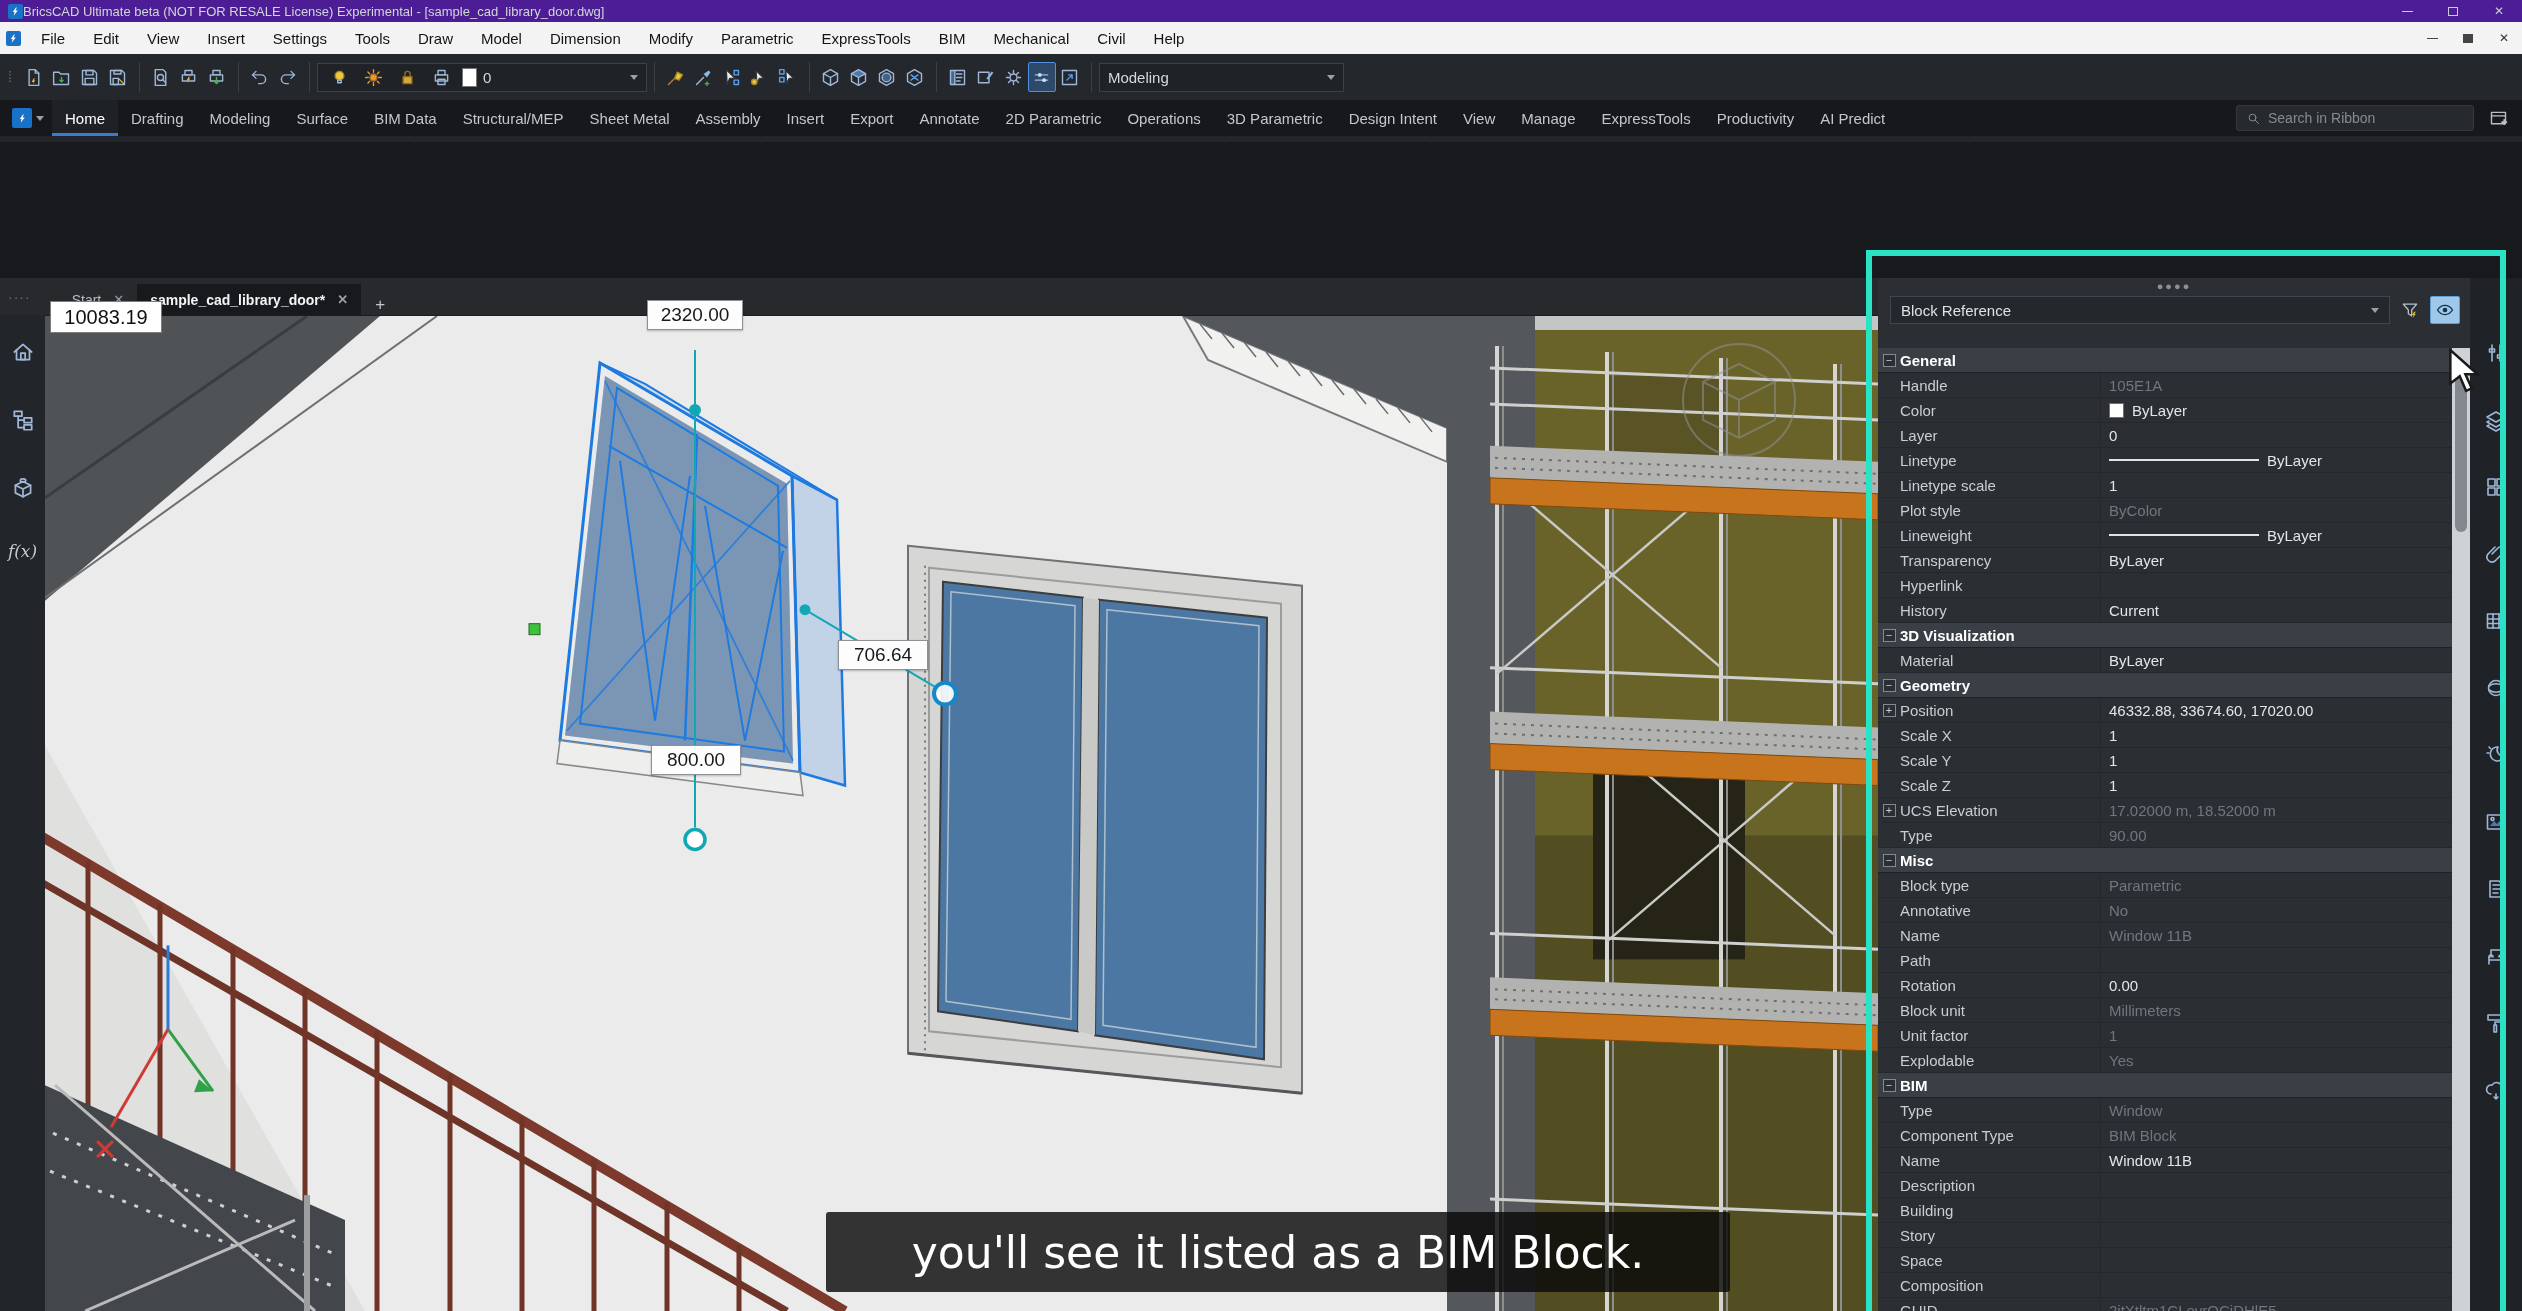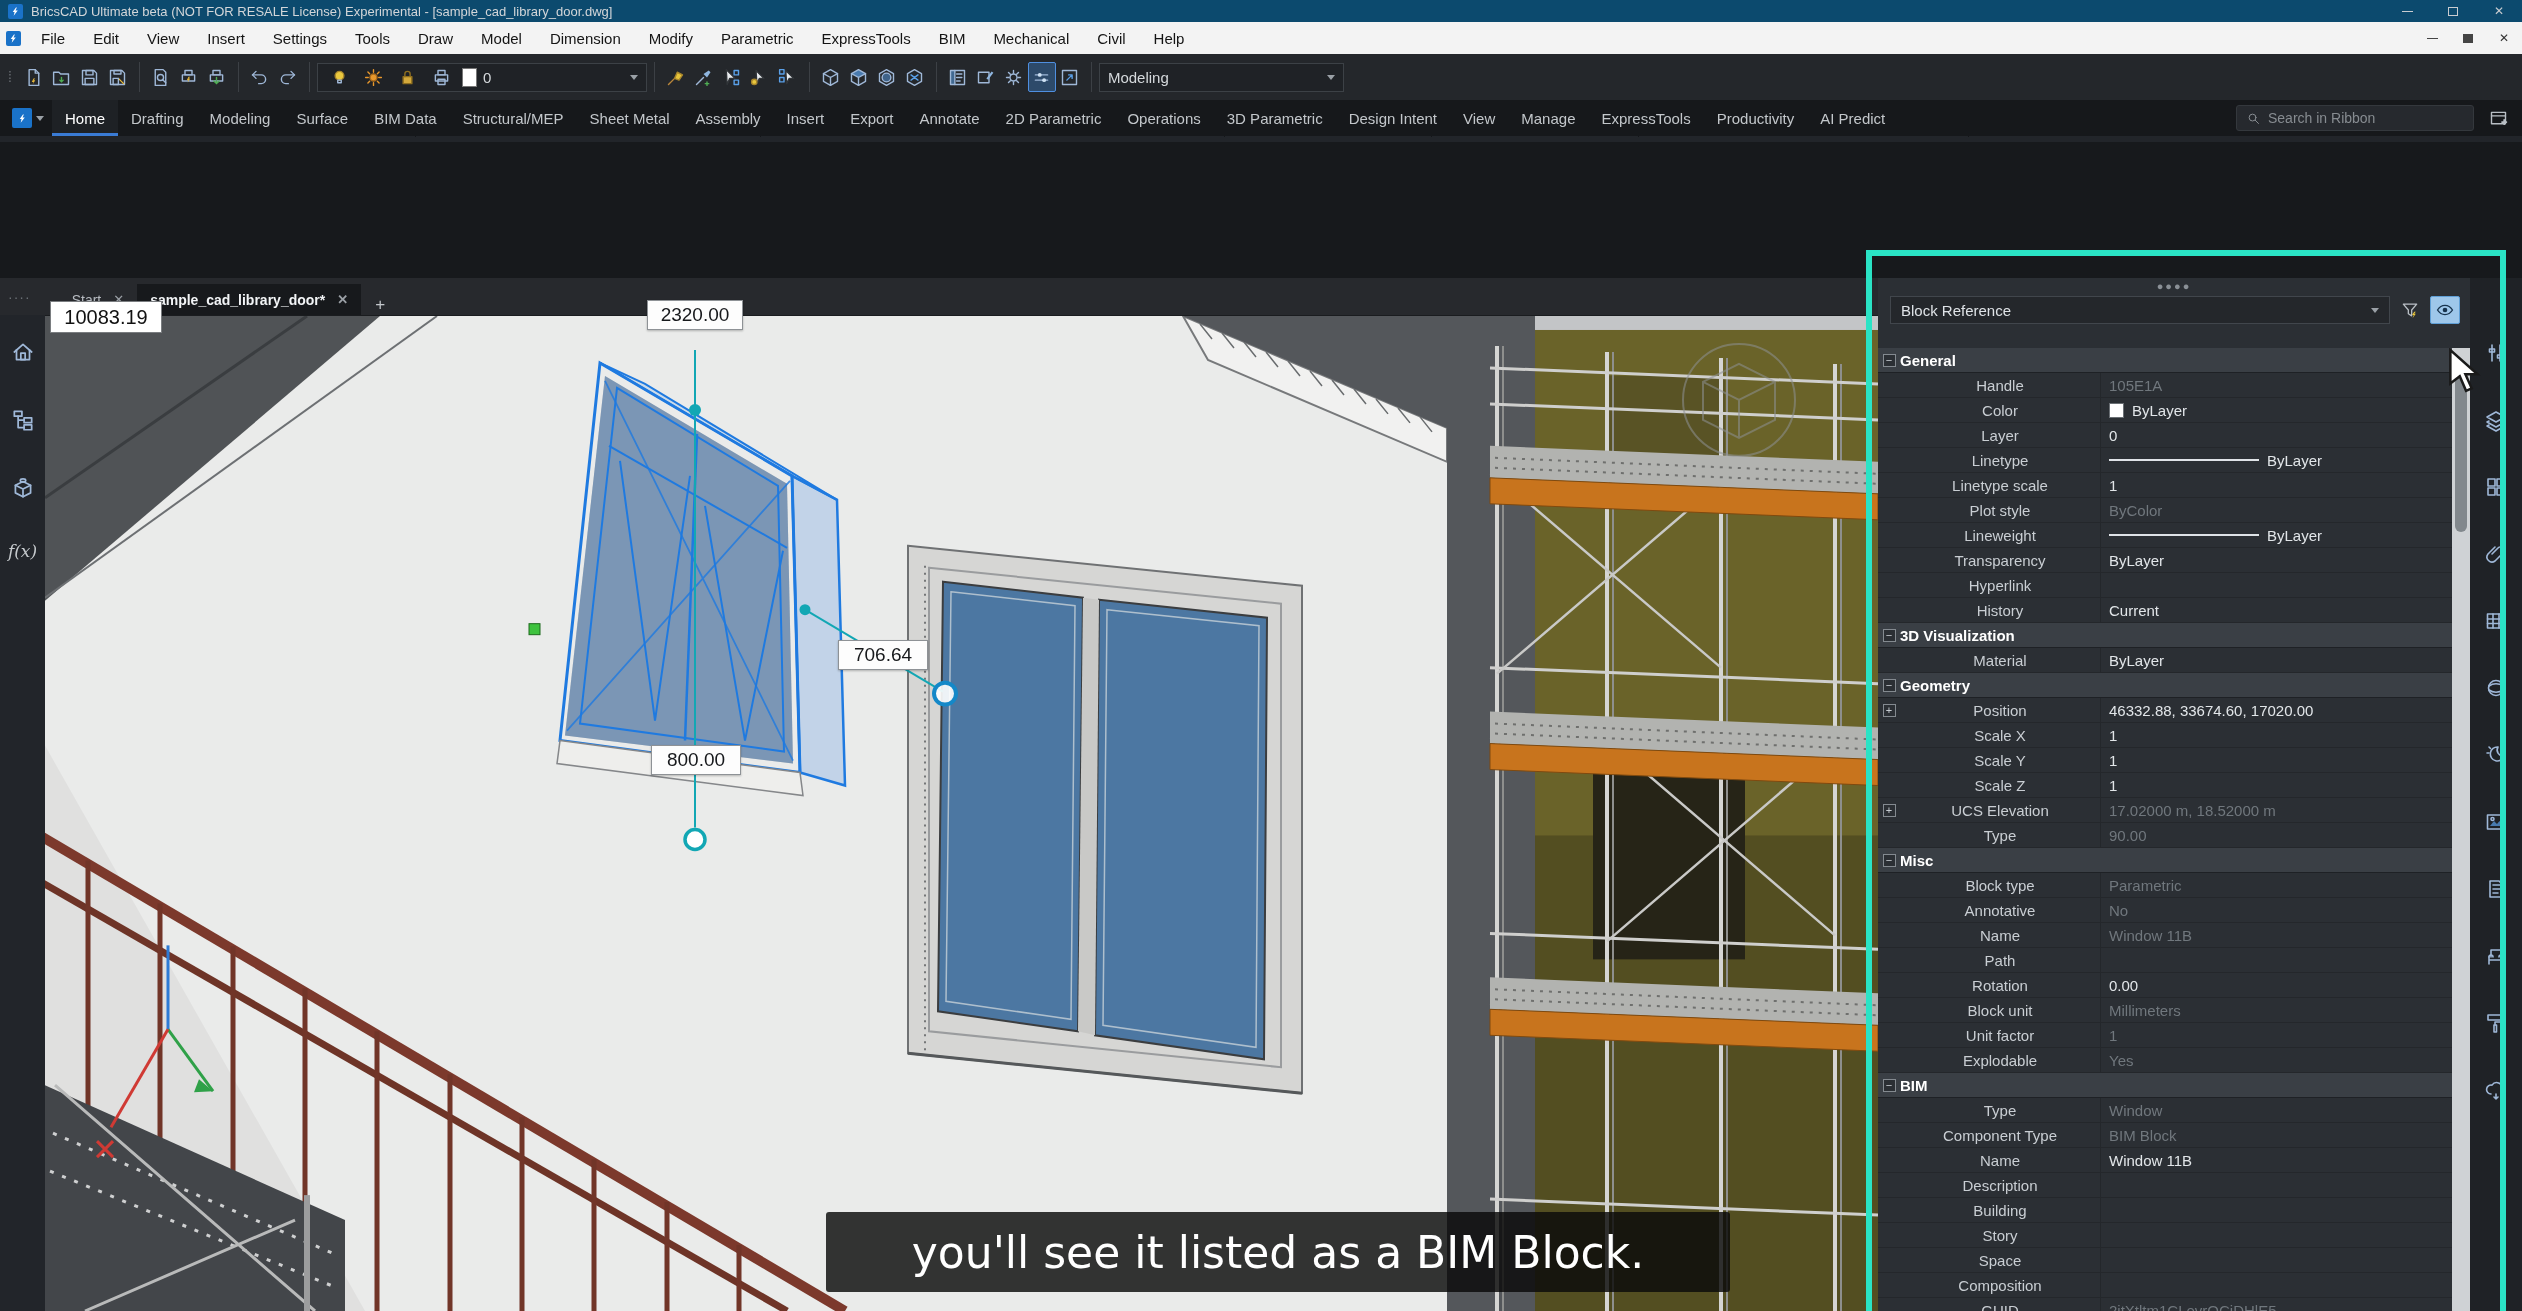--- a/index.html
+++ b/index.html
@@ -2,21 +2,21 @@
 <html><head>
 <meta charset="utf-8">
 <style>
   * { margin:0; padding:0; box-sizing:border-box; }
   html,body { width:2522px; height:1311px; overflow:hidden; background:#17191c;
     font-family:"Liberation Sans", sans-serif; }
   body { position:relative; }
   .bar { position:absolute; left:0; right:0; display:flex; align-items:center; }
 
   
-  #titlebar { top:0; height:22px; background:#0c4a6e; color:#d3d6d9; font-size:13px; padding-left:8px; gap:8px; }
+  #titlebar { top:0; height:22px; background:#4c1d95; color:#d3d6d9; font-size:13px; padding-left:8px; }
   #titlebar .wctrls { margin-left:auto; display:flex; height:100%; }
   .wbtn { width:46px; display:flex; align-items:center; justify-content:center; color:#c9ccd0; font-size:12px; }
   .glyph-min { width:11px; height:1px; background:#c9ccd0; }
   .glyph-max { width:10px; height:9px; border:1px solid #c9ccd0; }
   .applogo { width:15px; height:15px; background:#1a72c8; border-radius:2px; display:flex; align-items:center; justify-content:center; }
   .applogo svg { width:11px; height:11px; }
 
   
   #menubar { top:22px; height:32px; background:#f3f3f3; color:#141414; font-size:15px; padding-left:0; }
   .menu-item { padding:0 14px; height:100%; display:flex; align-items:center; }
@@ -98,21 +98,21 @@
   .pheader { display:flex; align-items:center; gap:5px; padding:2px 10px 6px 12px; }
   .pcombo { flex:1; height:28px; background:#24272b; border:1px solid #41464c; display:flex; align-items:center; padding:0 10px; color:#dfe3e7; font-size:15px; }
   .pcombo .sp { flex:1; }
   .pbtn { width:30px; height:28px; display:flex; align-items:center; justify-content:center; color:#b9bfc5; }
   .pbtn svg { width:20px; height:20px; }
   .pbtn.eyebtn { background:#9ec7ea; border:1px solid #5f9fd6; border-radius:2px; color:#17334d; }
   #prows { position:absolute; left:0; right:18px; top:70px; bottom:0; overflow:hidden; }
   .prow { display:flex; height:25px; align-items:center; border-bottom:1px solid #24272b; font-size:15px; }
   .gut { width:22px; display:flex; justify-content:center; flex:none; }
   .expandbox { width:13px; height:13px; border:1px solid #848a90; color:#c9ced3; font-size:11px; line-height:10px; display:flex; align-items:center; justify-content:center; background:#2b2f34; }
-  .plab { width:200px; flex:none; color:#c9ced3; white-space:nowrap; overflow:hidden;text-align:center; }
+  .plab { width:200px; flex:none; color:#c9ced3; white-space:nowrap; overflow:hidden; }
   .pval { flex:1; color:#e2e6e9; display:flex; align-items:center; gap:8px; padding-left:8px; border-left:1px solid #24272b; height:100%; white-space:nowrap; overflow:hidden; }
   .prow.sec { background:#3a3f45; border-bottom:1px solid #1e2125; }
   .prow.sec .plab { color:#ffffff; font-weight:bold; width:auto; }
   .pval.muted { color:#70777d; }
   .cswatch { width:15px; height:15px; background:#fff; border:1px solid #6a6f74; flex:none; }
   .hline { width:150px; height:2px; background:#dfe3e7; flex:none; }
   #pscroll { position:absolute; right:0; top:70px; bottom:0; width:18px; background:#cfd2d5; }
   #pthumb { position:absolute; top:14px; left:3px; width:12px; height:170px; background:#82888d; border-radius:6px; }
 
   

